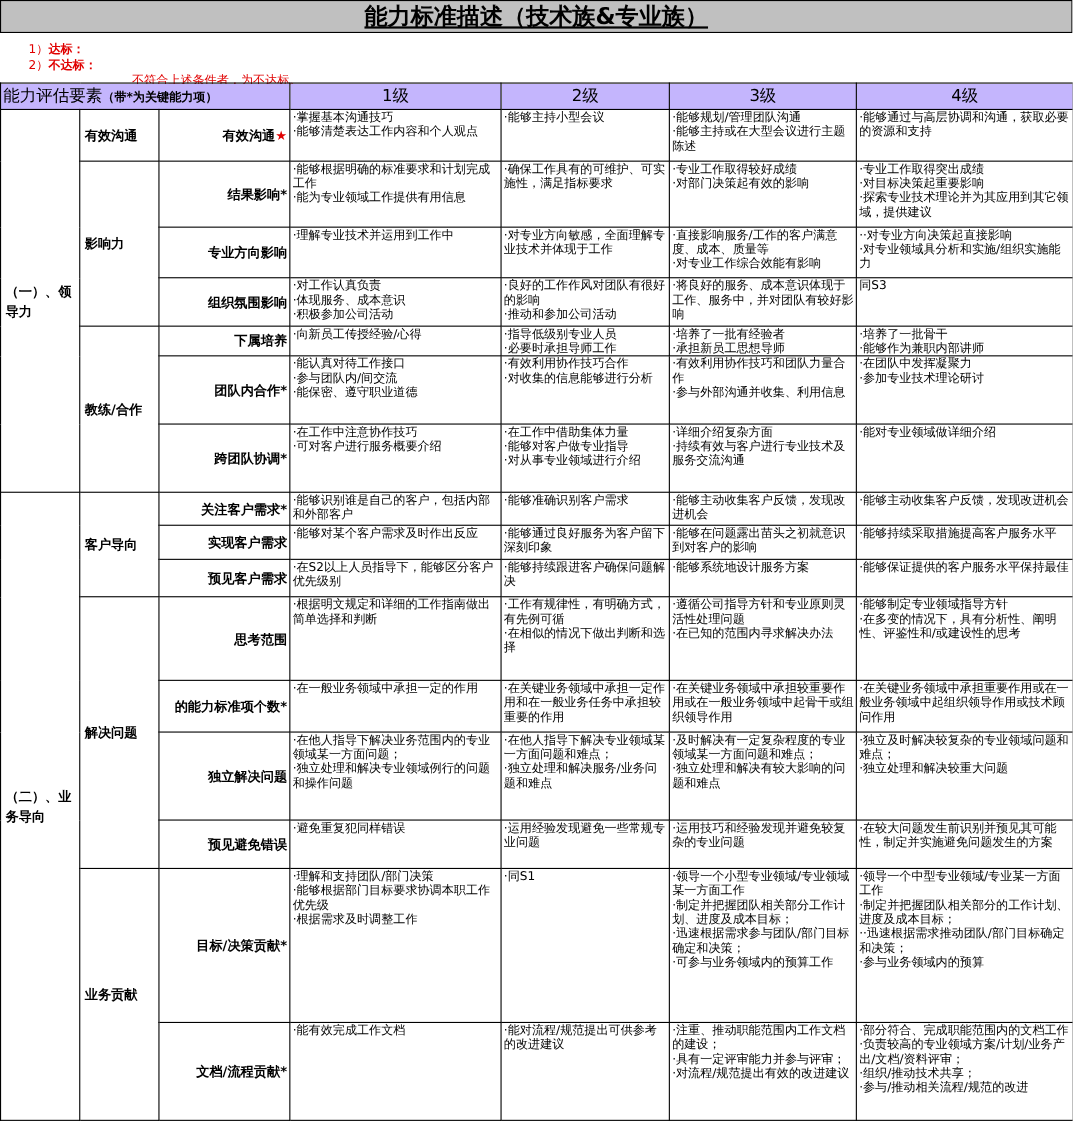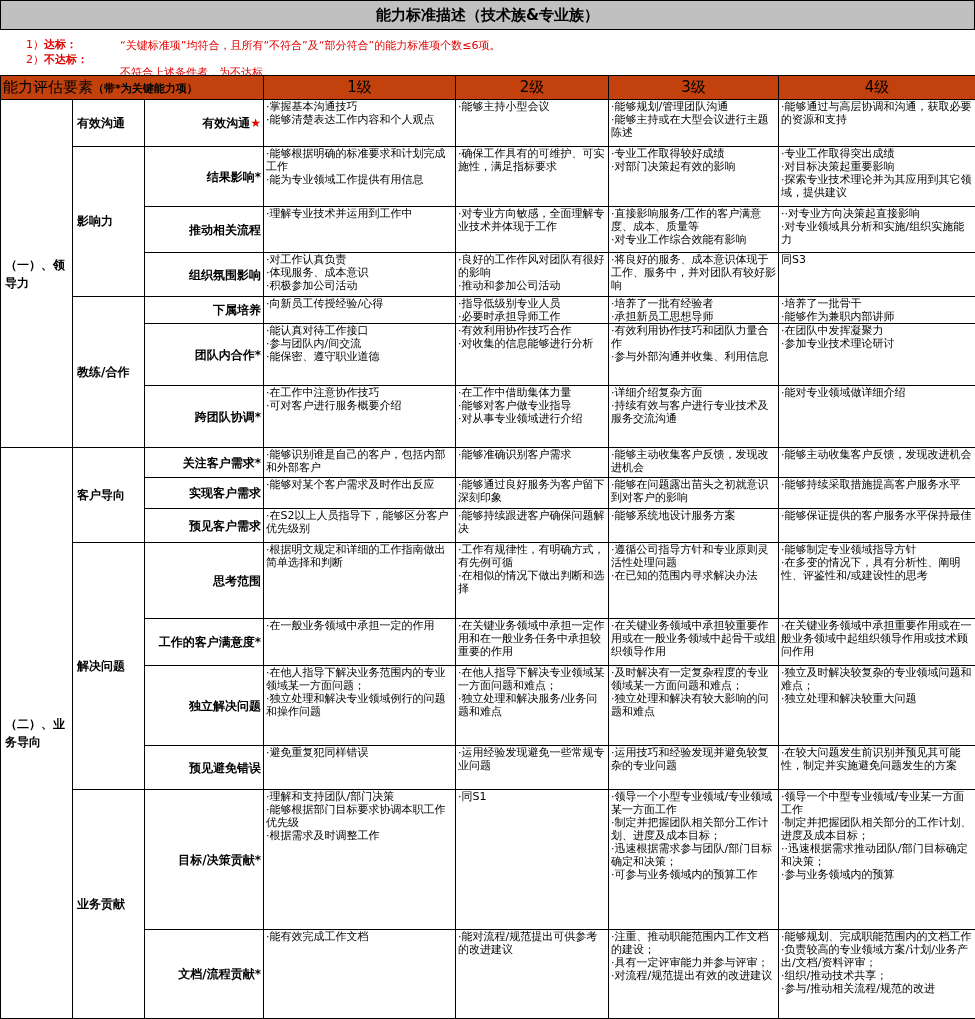--- a/index.html
+++ b/index.html
@@ -1,45 +1,44 @@
 <!DOCTYPE html>
 <html><head>
 <meta charset="utf-8">
 <style>
   html, body { margin:0; padding:0; background:#ffffff; }
   body { width:975px; height:1019px; overflow:hidden; font-family:"DejaVu Sans","Liberation Sans",sans-serif; color:#000; }
   .sheet { position:relative; width:975px; height:1019px; }
-  .title-bar { position:absolute; left:0; top:0; width:973px; height:28px; background:#c0c0c0; border:1px solid #000; display:flex; align-items:center; justify-content:center; font-size:15px; font-weight:bold; }
+  .title-bar { position:absolute; left:0; top:0; width:973px; height:28px; background:#c0c0c0; border:1px solid #000; display:flex; align-items:center; justify-content:center; font-size:21px; font-weight:bold;text-decoration:underline; }
   .notes { position:absolute; left:0; top:30px; width:975px; height:45px; font-size:11px; color:#e00000; }
   .note-line { position:absolute; left:26px; height:14px; line-height:14px; white-space:nowrap; }
   .note-num { display:inline-block; }
   .note-key { display:inline-block; font-weight:bold; }
   .note-text { position:absolute; white-space:nowrap; }
   table.grid { position:absolute; left:0; top:75px; border-collapse:collapse; table-layout:fixed; width:975px; }
   table.grid td { border:1px solid #000; padding:0 2px; vertical-align:top; font-size:11px; line-height:13px; overflow:hidden; }
-  table.grid tr.head td { background:#c2410c; height:23px; vertical-align:middle; text-align:center; font-size:15px; }
+  table.grid tr.head td { background:#c4b5fd; height:23px; vertical-align:middle; text-align:center; font-size:15px; }
   table.grid tr.head td.h0 { text-align:left; font-size:15px; font-weight:normal; }
   .h0-small { font-size:11px; font-weight:bold; }
   td.cat { vertical-align:middle !important; font-weight:bold; font-size:12px !important; line-height:18px !important; padding-left:4px !important; }
   td.group { vertical-align:middle !important; font-weight:bold; font-size:12px !important; padding-left:4px !important; }
   td.item { vertical-align:middle !important; font-weight:bold; font-size:12px !important; line-height:16px !important; padding-left:4px !important;text-align:right; }
   .star-red { color:#e00000; }
   .desc-line { display:block; }
 </style>
 </head>
 <body>
 
 <div class="sheet">
   <div class="title-bar">能力标准描述（技术族&amp;专业族）</div>
 
   <div class="notes">
     <div class="note-line" style="top:8px;">
       <span class="note-num">1）</span><span class="note-key">达标：</span>
     </div>
-    <div class="note-text" style="left:120px; top:8px;">“关键标准项”均符合，且所有“不符合”及“部分符合”的能力标准项个数≤6项。</div>
     <div class="note-line" style="top:23px;text-decoration:underline;">
       <span class="note-num">2）</span><span class="note-key">不达标：</span>
     </div>
     <div class="note-text" style="left:120px; top:23px;margin-top:12px;">不符合上述条件者，为不达标。</div>
   </div>
 
   <table class="grid">
     <colgroup>
       <col style="width:72px">
         <col style="width:72px">
@@ -93,21 +92,21 @@
             <span class="desc-line">·对部门决策起有效的影响</span>
           </td>
       <td>
             <span class="desc-line">·专业工作取得突出成绩</span>
             <span class="desc-line">·对目标决策起重要影响</span>
             <span class="desc-line">·探索专业技术理论并为其应用到其它领域，提供建议</span>
           </td>
     </tr>
 
     <tr style="height:46px">
-      <td class="item"><span>推动相关流程</span></td>
+      <td class="item"><span>专业方向影响</span></td>
       <td>
             <span class="desc-line">·理解专业技术并运用到工作中</span>
           </td>
       <td>
             <span class="desc-line">·对专业方向敏感，全面理解专业技术并体现于工作</span>
           </td>
       <td>
             <span class="desc-line">·直接影响服务/工作的客户满意度、成本、质量等</span>
             <span class="desc-line">·对专业工作综合效能有影响</span>
           </td>
@@ -261,21 +260,21 @@
             <span class="desc-line">·遵循公司指导方针和专业原则灵活性处理问题</span>
             <span class="desc-line">·在已知的范围内寻求解决办法</span>
           </td>
       <td>
             <span class="desc-line">·能够制定专业领域指导方针</span>
             <span class="desc-line">·在多变的情况下，具有分析性、阐明性、评鉴性和/或建设性的思考</span>
           </td>
     </tr>
 
     <tr style="height:47px">
-      <td class="item"><span>工作的客户满意度</span><span>*</span></td>
+      <td class="item"><span>的能力标准项个数</span><span>*</span></td>
       <td>
             <span class="desc-line">·在一般业务领域中承担一定的作用</span>
           </td>
       <td>
             <span class="desc-line">·在关键业务领域中承担一定作用和在一般业务任务中承担较重要的作用</span>
           </td>
       <td>
             <span class="desc-line">·在关键业务领域中承担较重要作用或在一般业务领域中起骨干或组织领导作用</span>
           </td>
       <td>
@@ -351,21 +350,21 @@
           </td>
       <td>
             <span class="desc-line">·能对流程/规范提出可供参考的改进建议</span>
           </td>
       <td>
             <span class="desc-line">·注重、推动职能范围内工作文档的建设；</span>
             <span class="desc-line">·具有一定评审能力并参与评审；</span>
             <span class="desc-line">·对流程/规范提出有效的改进建议</span>
           </td>
       <td>
-            <span class="desc-line">·能够规划、完成职能范围内的文档工作</span>
+            <span class="desc-line">·部分符合、完成职能范围内的文档工作</span>
             <span class="desc-line">·负责较高的专业领域方案/计划/业务产出/文档/资料评审；</span>
             <span class="desc-line">·组织/推动技术共享；</span>
             <span class="desc-line">·参与/推动相关流程/规范的改进</span>
           </td>
     </tr>
   </tbody>
     </table>
 </div>
 
 </body></html>

